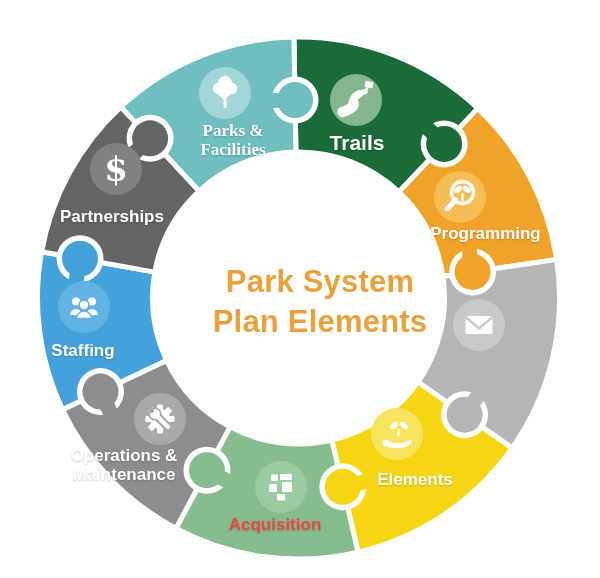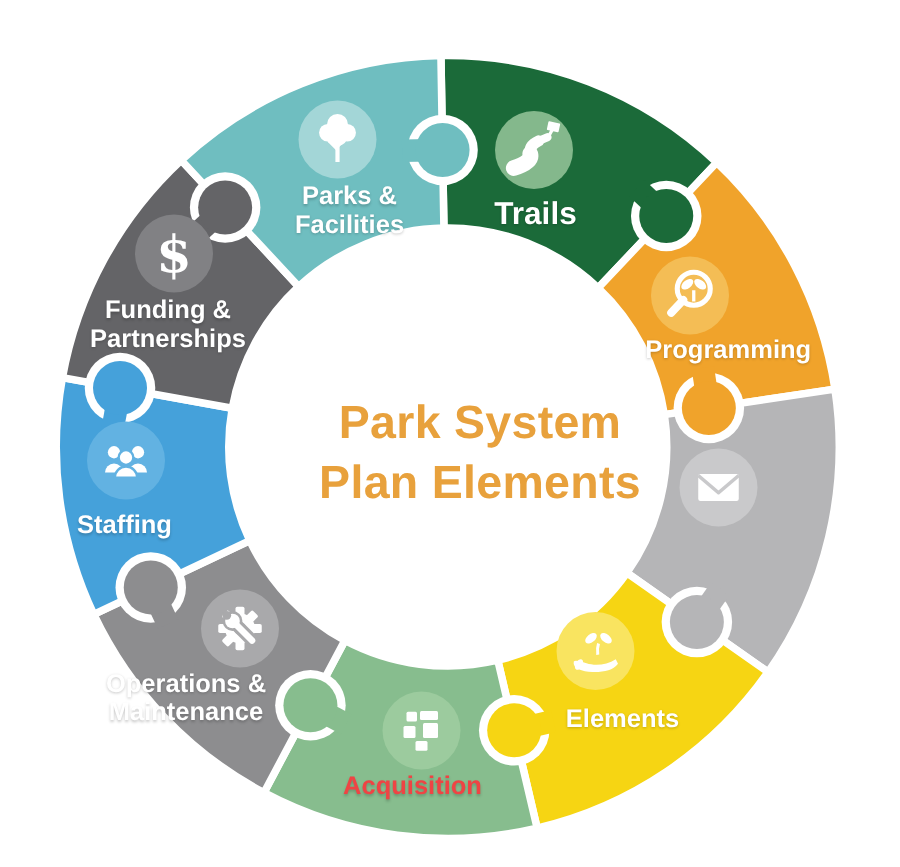--- a/index.html
+++ b/index.html
@@ -179,24 +179,23 @@
   </div>
   <div class="seg-label" data-seg="5" style="left: 124px; top: 465px; color: rgb(255, 255, 255);">
     <span>Operations &amp;</span>
     <span>Maintenance</span>
   </div>
   <div class="seg-label" data-seg="6" style="left: 83px; top: 350px; color: rgb(255, 255, 255);">
     <span>Staffing</span>
     <span></span>
   </div>
   <div class="seg-label" data-seg="7" style="left: 112px; top: 216px; color: rgb(255, 255, 255);">
-    <span>Funding &amp;</span>
     <span>Partnerships</span>
   </div>
-  <div class="seg-label" data-seg="8" style="left: 233px; top: 140px; color: rgb(255, 255, 255);">
+  <div class="seg-label" data-seg="8" style="left: 233px; top: 140px; color: rgb(255, 255, 255); font-family: Liberation Serif, serif;">
     <span>Parks &amp;</span>
     <span>Facilities</span>
   </div>
 
   <div class="center-title" style="color: rgb(232, 161, 60);">
     <div>Park System</div>
     <div>Plan Elements</div>
   </div>
 </div>
 

